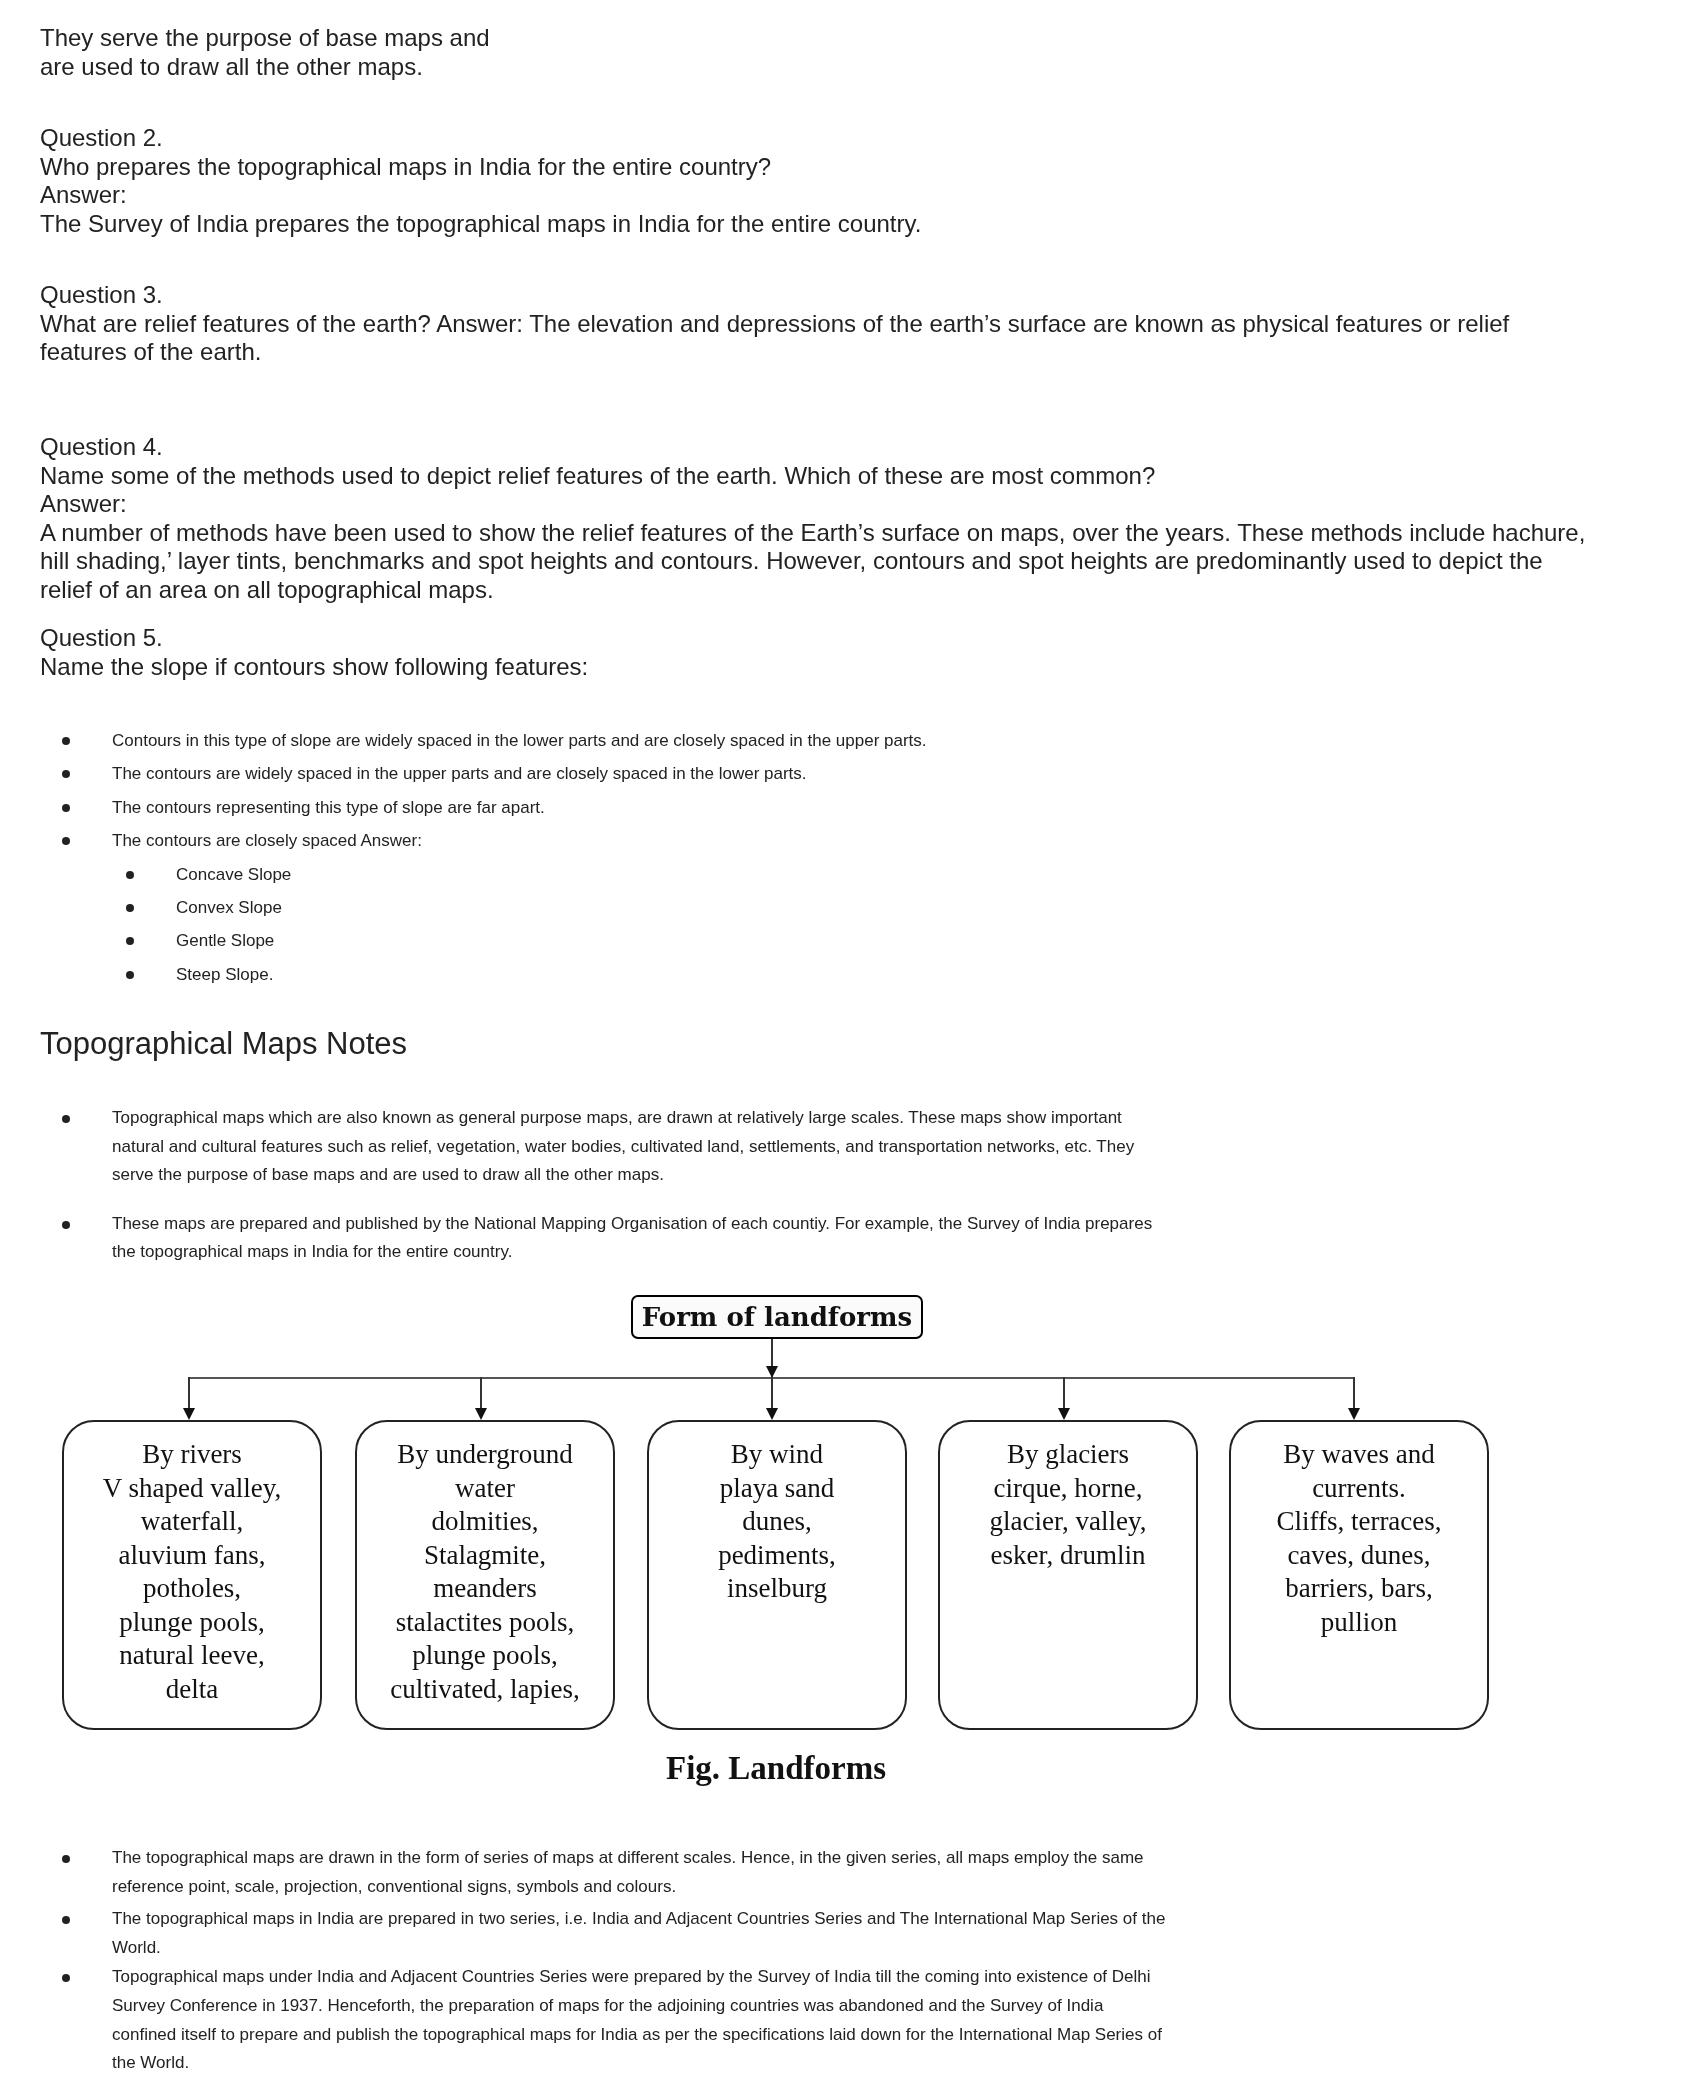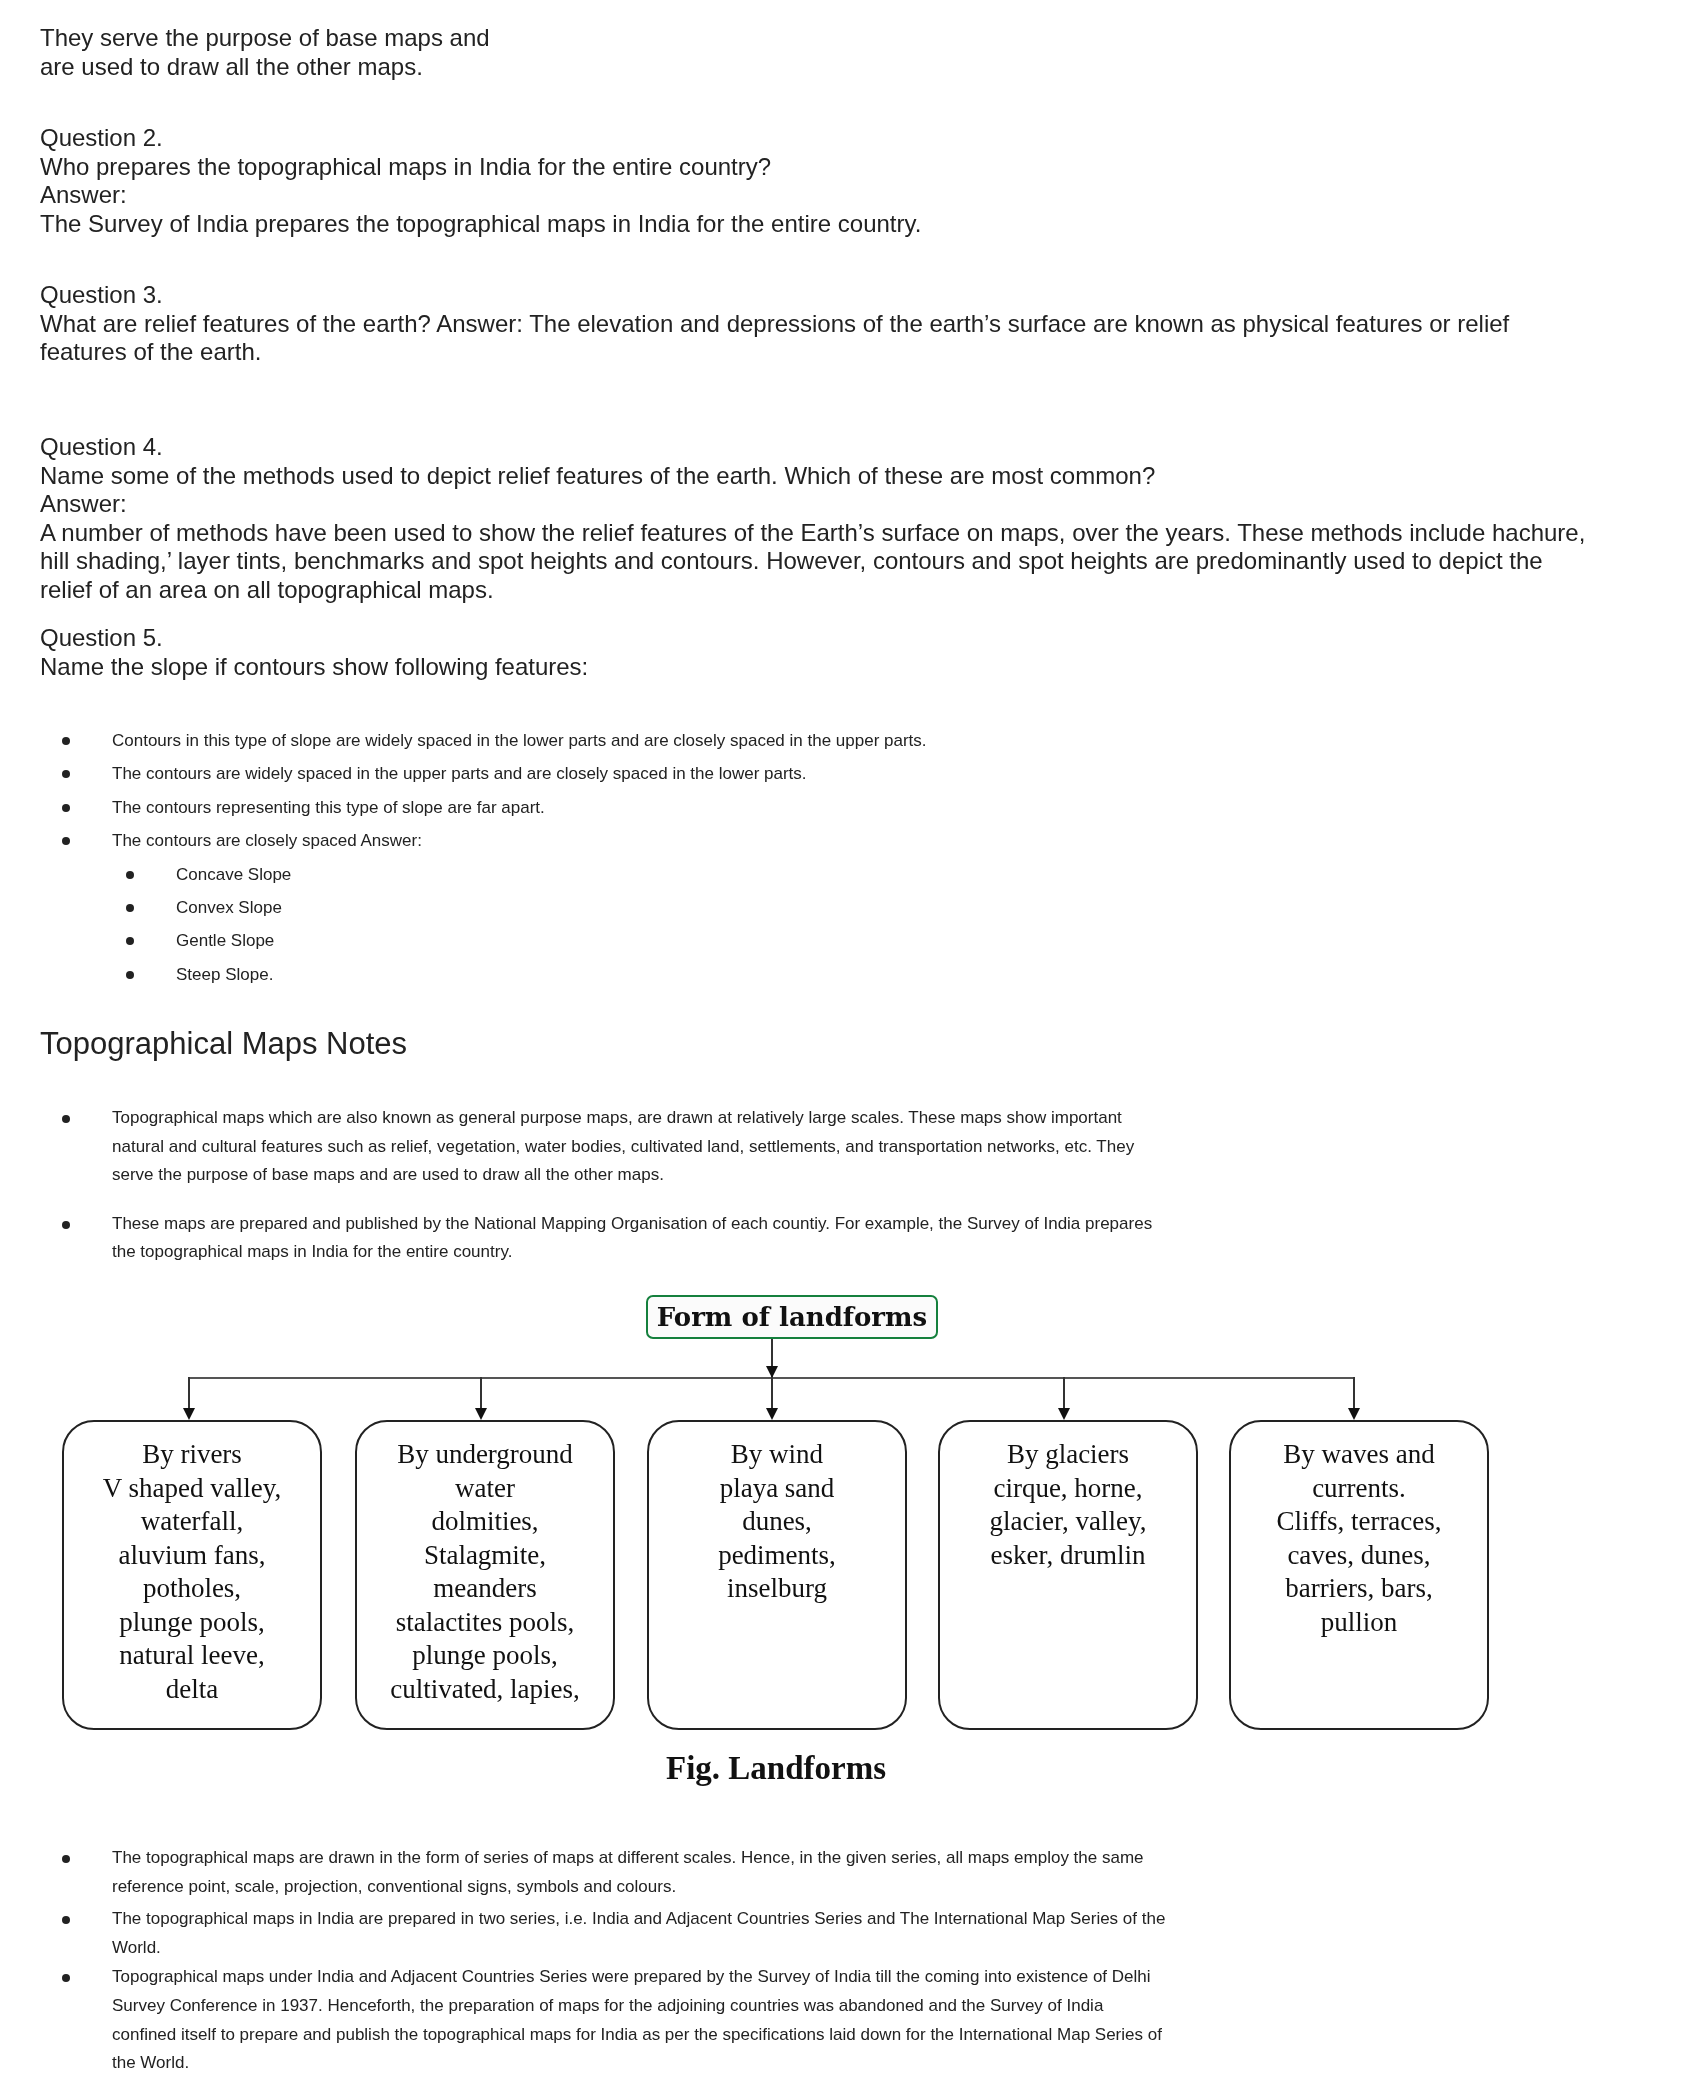--- a/index.html
+++ b/index.html
@@ -20,25 +20,24 @@
     position: absolute; left: 54px; width: 8px; height: 8px; border-radius: 50%; background: #222;
   }
   .bullet-item.nested { padding-left: 168px; }
   .bullet-item.nested .dot { left: 118px; }
   .bullet-item .text div { white-space: nowrap; }
 
   
   .diagram { position: absolute; left: 0; top: 1280px; width: 1700px; height: 520px; }
   .title-box {
     position: absolute; left: 631px; top: 15px; width: 292px; height: 44px;
-    border: 2px solid #15803d; border-radius: 7px; box-sizing: border-box;
+    border: 2px solid #000000; border-radius: 7px; box-sizing: border-box;
     font-family: "DejaVu Serif", "Liberation Serif", serif; font-weight: bold;
     font-size: 26px; line-height: 40px; text-align: center; color: #111;
     background: #fbfbfb;
-    margin-left: 15px;
   }
   .hline { position: absolute; top: 97px; left: 188px; width: 1166px; height: 2px; background: #555; }
   .vline { position: absolute; width: 2px; background: #333; }
   .arrowhead {
     position: absolute; width: 0; height: 0;
     border-left: 6px solid transparent; border-right: 6px solid transparent; border-top: 12px solid #111;
   }
   .lf-box {
     position: absolute; top: 140px; width: 260px; height: 310px; box-sizing: border-box;
     border: 2.5px solid #222; border-radius: 32px;

